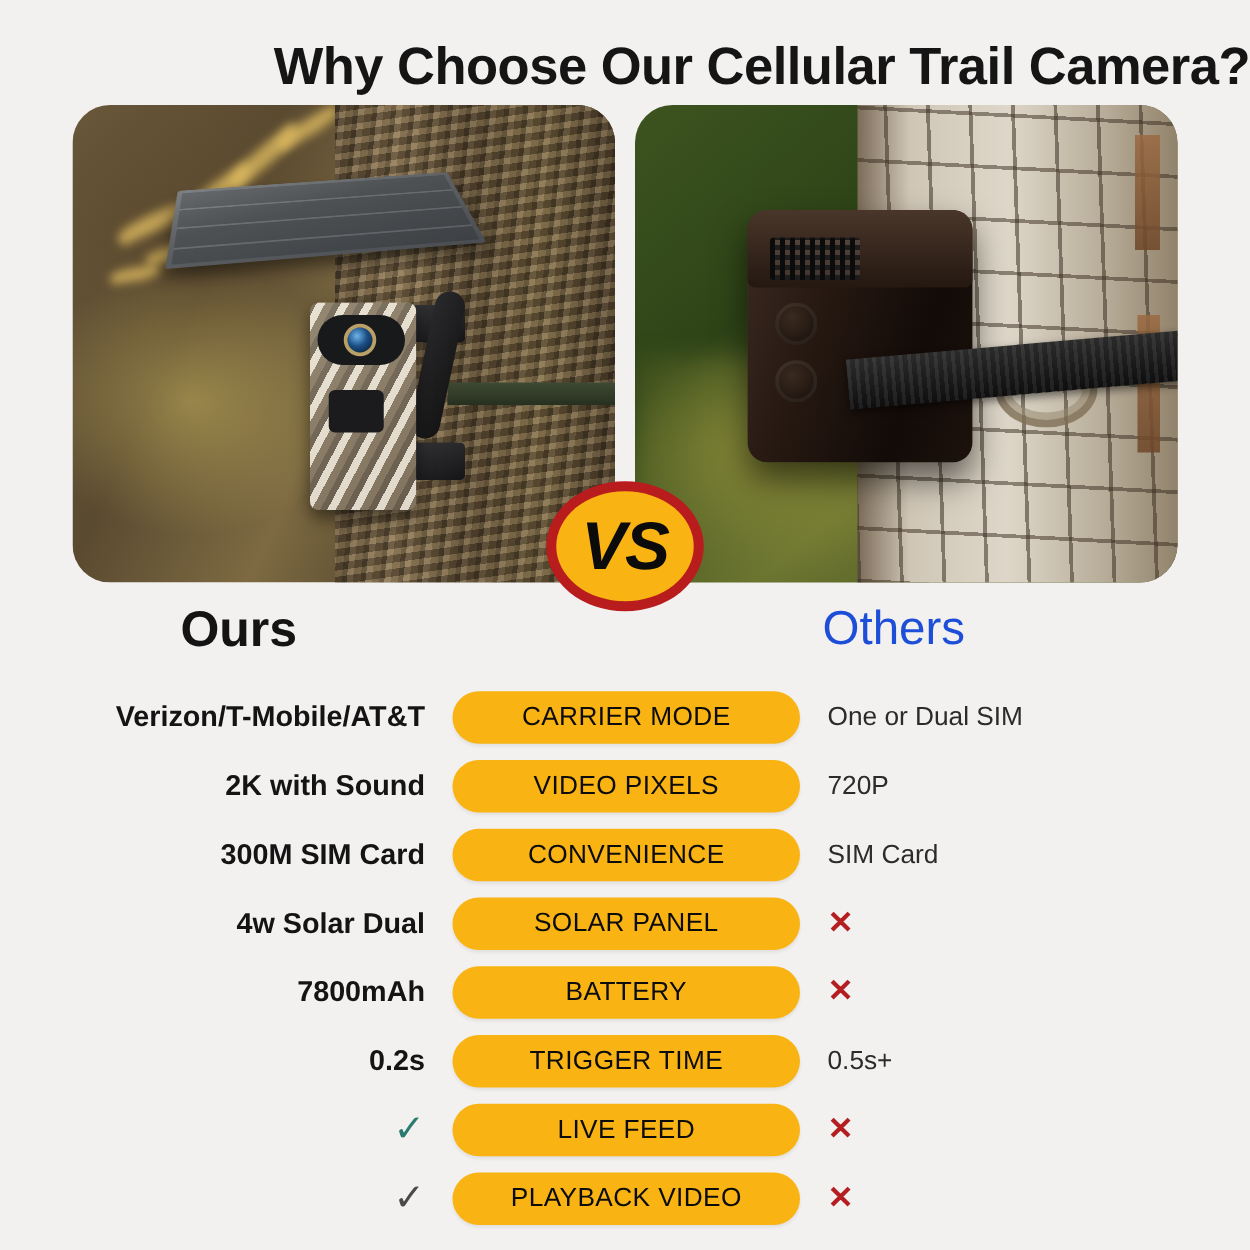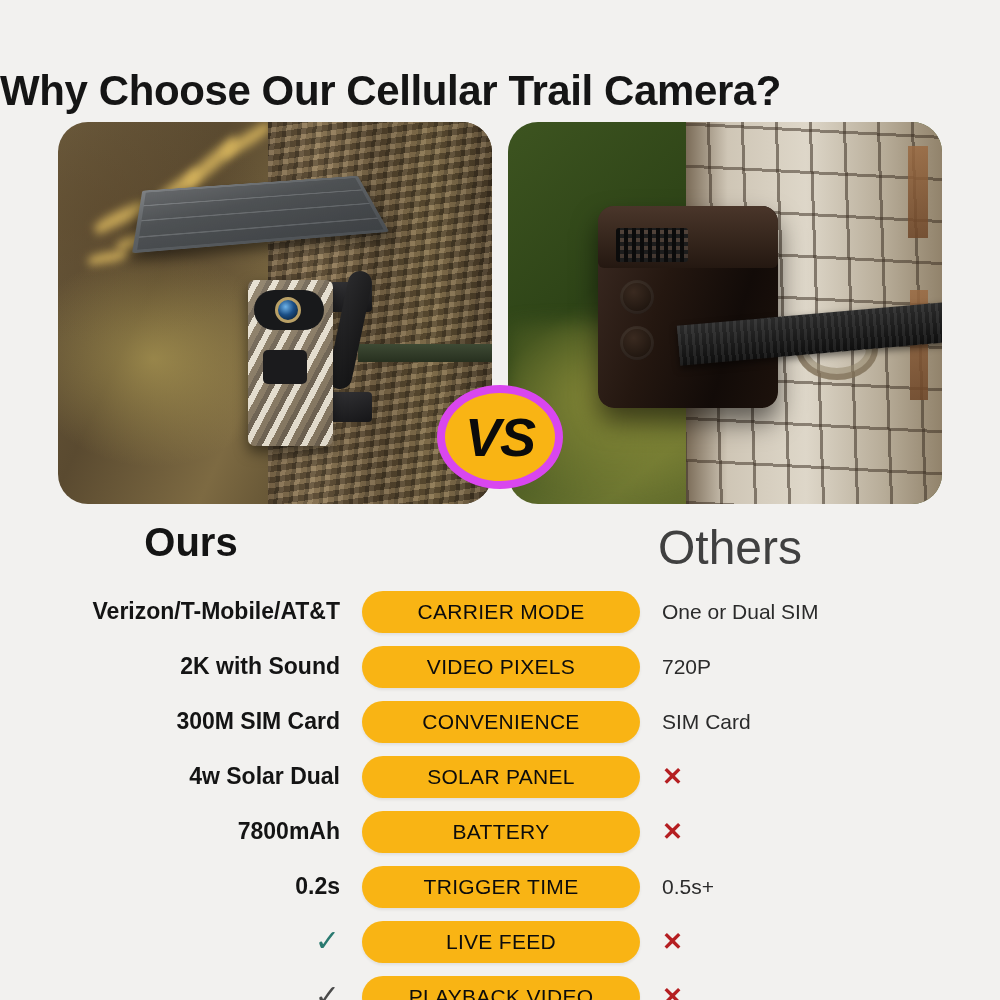--- a/index.html
+++ b/index.html
@@ -11,30 +11,29 @@
   }
 
   body {
     background: #f2f1ef;
     font-family: "Liberation Sans", sans-serif;
     position: relative;
   }
 
   
   .title {
-    text-align: left;
+    text-align: right;
     font-size: 42px;
     font-weight: bold;
     color: #151515;
     letter-spacing: -0.4px;
     padding-top: 22px;
     height: 84px;
     line-height: 62px;
     white-space: nowrap;
-    margin-top: 38px;
   }
 
   
   .hero {
     position: relative;
     height: 392px;
     padding: 0 58px;
     display: flex;
     justify-content: space-between;
     gap: 16px;
@@ -222,21 +221,21 @@
 
   
   .vs-badge {
     position: absolute;
     left: 50%;
     top: 385px;
     transform: translateX(-50%);
     width: 126px; height: 104px;
     border-radius: 50%;
     background: #f9b414;
-    border: 8px solid #d946ef;
+    border: 8px solid #b91c1c;
     display: flex;
     align-items: center;
     justify-content: center;
     font-size: 54px;
     font-weight: bold;
     font-style: italic;
     color: #0b0b0b;
     letter-spacing: -1px;
     z-index: 5;
   }
@@ -256,23 +255,23 @@
   .h-ours {
     width: 342px;
     text-align: center;
     font-size: 40px;
     font-weight: bold;
     color: #141414;
   }
   .h-mid { width: 278px; }
   .h-others {
     width: 320px;
-    font-size: 48px;
+    font-size: 38px;
     font-weight: normal;
-    color: #404040;
+    color: #1d4ed8;
     padding-left: 18px;
   }
 
   .row {
     display: flex;
     align-items: center;
     height: 55px;
   }
   .cell-ours {
     width: 342px;

